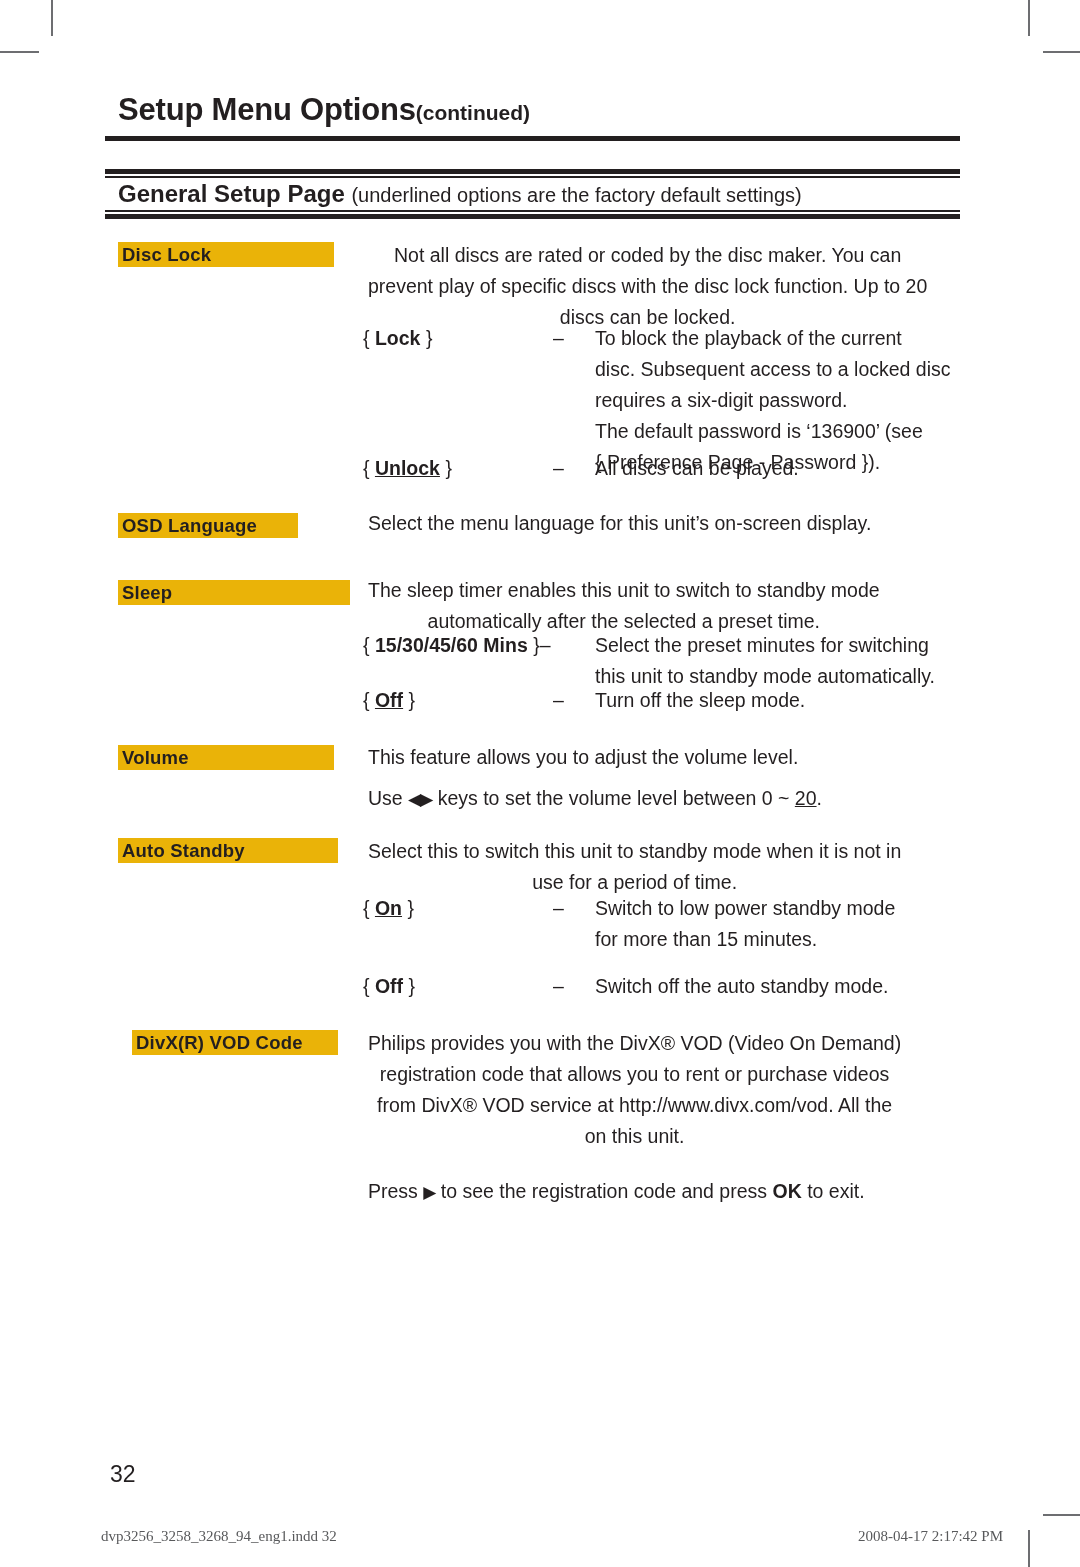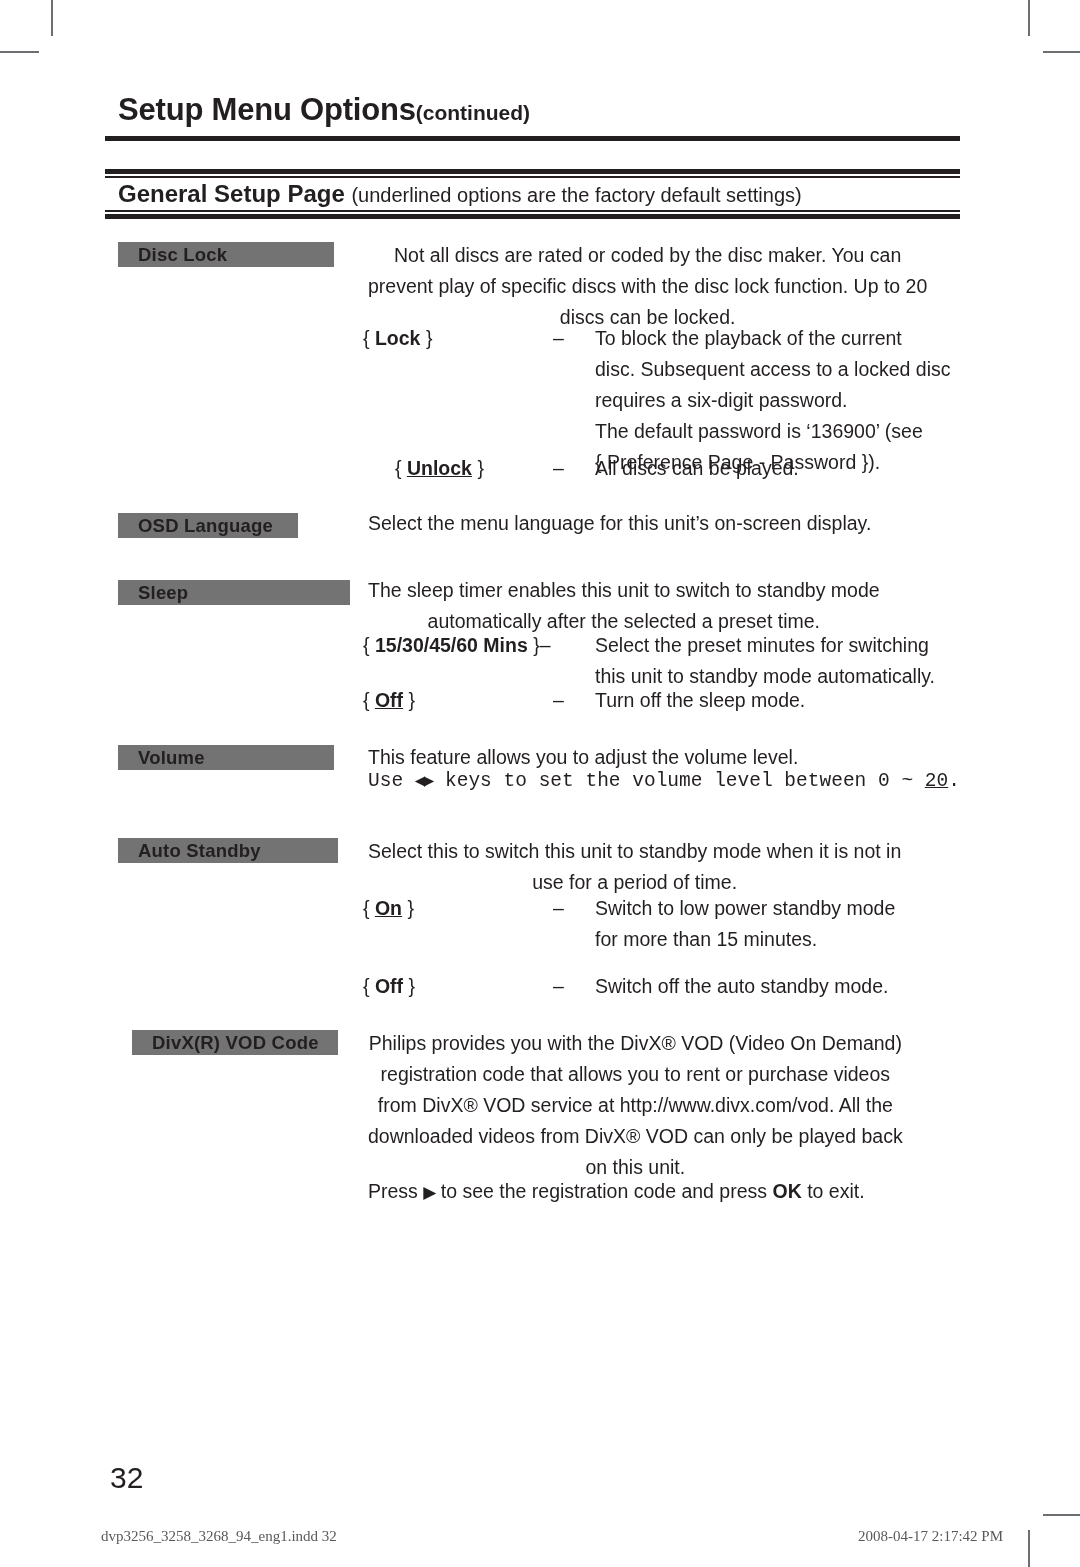--- a/index.html
+++ b/index.html
@@ -65,26 +65,26 @@
     font-weight: bold;
     white-space: nowrap;
   }
   .section-band .note {
     font-size: 20px;
     font-weight: normal;
   }
 
   .label-box {
     position: absolute;
-    background: #737373;
+    background: #eab308;
     height: 25px;
     line-height: 25px;
     font-size: 18.5px;
     font-weight: bold;
-    padding-left: 20px;
+    padding-left: 4px;
     box-sizing: border-box;
     white-space: nowrap;
     letter-spacing: 0.2px;
   }
 
   .body-text {
     position: absolute;
     left: 368px;
     font-size: 19.5px;
     line-height: 31px;
@@ -117,21 +117,21 @@
     white-space: nowrap;
   }
 
   .tri { font-size: 17px; letter-spacing: -1px; }
 
   
   .page-num {
     position: absolute;
     left: 110px;
     top: 1461px;
-    font-size: 30px;
+    font-size: 23px;
     font-weight: normal;
   }
   .footer-left {
     position: absolute;
     left: 101px;
     top: 1528px;
     font-family: "Liberation Serif", serif;
     font-size: 15px;
     color: #58595b;
     white-space: nowrap;
@@ -188,21 +188,21 @@
 </div>
 <div class="dash" style="top:323px;">–</div>
 <div class="desc" style="top:323px;">
   <div>To block the playback of the current</div>
   <div>disc. Subsequent access to a locked disc</div>
   <div>requires a six-digit password.</div>
   <div>The default password is ‘136900’ (see</div>
   <div>{ Preference Page - Password }).</div>
 </div>
 
-<div class="opt" style="top:453px;margin-left:32px;">
+<div class="opt" style="top:453px;">
   <span>{</span>
   <b><u>Unlock</u></b>
   <span>}</span>
 </div>
 <div class="dash" style="top:453px;">–</div>
 <div class="desc" style="top:453px;">
   <div>All discs can be played.</div>
 </div>
 
 <div class="label-box" style="left:118px; top:513px; width:180px;">
@@ -239,21 +239,21 @@
 <div class="desc" style="top:685px;">
   <div>Turn off the sleep mode.</div>
 </div>
 
 <div class="label-box" style="left:118px; top:745px; width:216px;">
   <span>Volume</span>
 </div>
 <div class="body-text" style="top:742px;">
   <div>This feature allows you to adjust the volume level.</div>
 </div>
-<div class="body-text" style="top:766px;font-family:Liberation Mono, monospace;">
+<div class="body-text" style="top:783px;">
   <span>Use </span><span class="tri">◀</span><span class="tri">▶</span><span> keys to set the volume level between 0 ~ </span><u>20</u><span>.</span>
 </div>
 
 <div class="label-box" style="left:118px; top:838px; width:220px;">
   <span>Auto Standby</span>
 </div>
 <div class="body-text" style="top:836px;">
   <div>Select this to switch this unit to standby mode when it is not in</div>
   <div>use for a period of time.</div>
 </div>
@@ -279,21 +279,20 @@
   <div>Switch off the auto standby mode.</div>
 </div>
 
 <div class="label-box" style="left:132px; top:1030px; width:206px;">
   <span>DivX(R) VOD Code</span>
 </div>
 <div class="body-text" style="top:1028px;">
   <div>Philips provides you with the DivX® VOD (Video On Demand)</div>
   <div>registration code that allows you to rent or purchase videos</div>
   <div>from DivX® VOD service at http://www.divx.com/vod. All the</div>
-  <div>downloaded videos from DivX® VOD can only be played back</div>
   <div>on this unit.</div>
 </div>
 <div class="body-text" style="top:1176px;">
   <span>Press </span><span class="tri">▶</span><span> to see the registration code and press </span><b>OK</b><span> to exit.</span>
 </div>
 
 <div class="page-num">32</div>
 <div class="footer-left">dvp3256_3258_3268_94_eng1.indd   32</div>
 <div class="footer-right">2008-04-17   2:17:42 PM</div>
 

